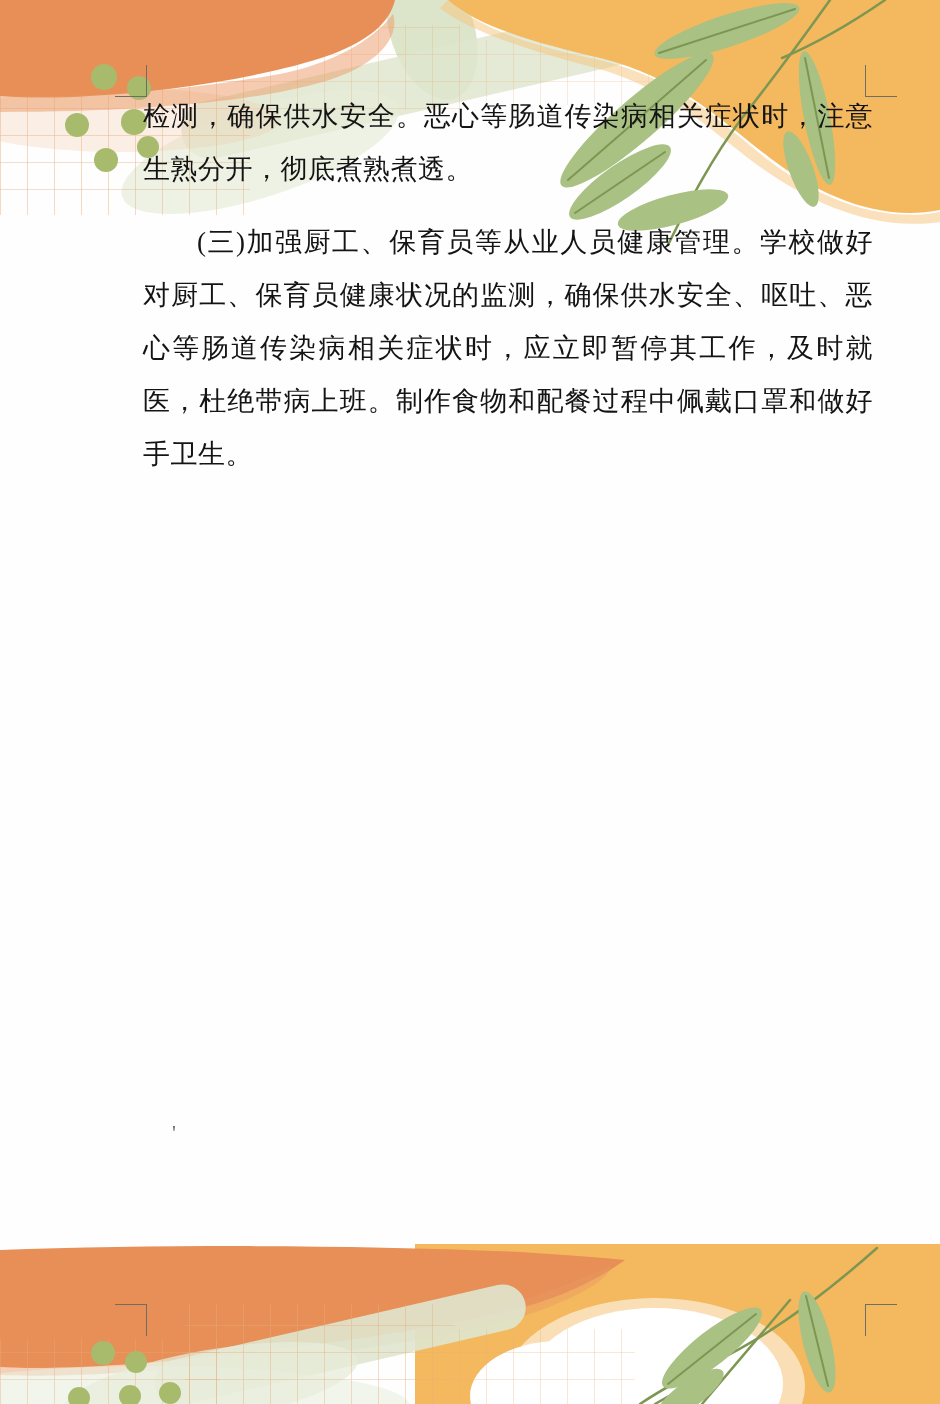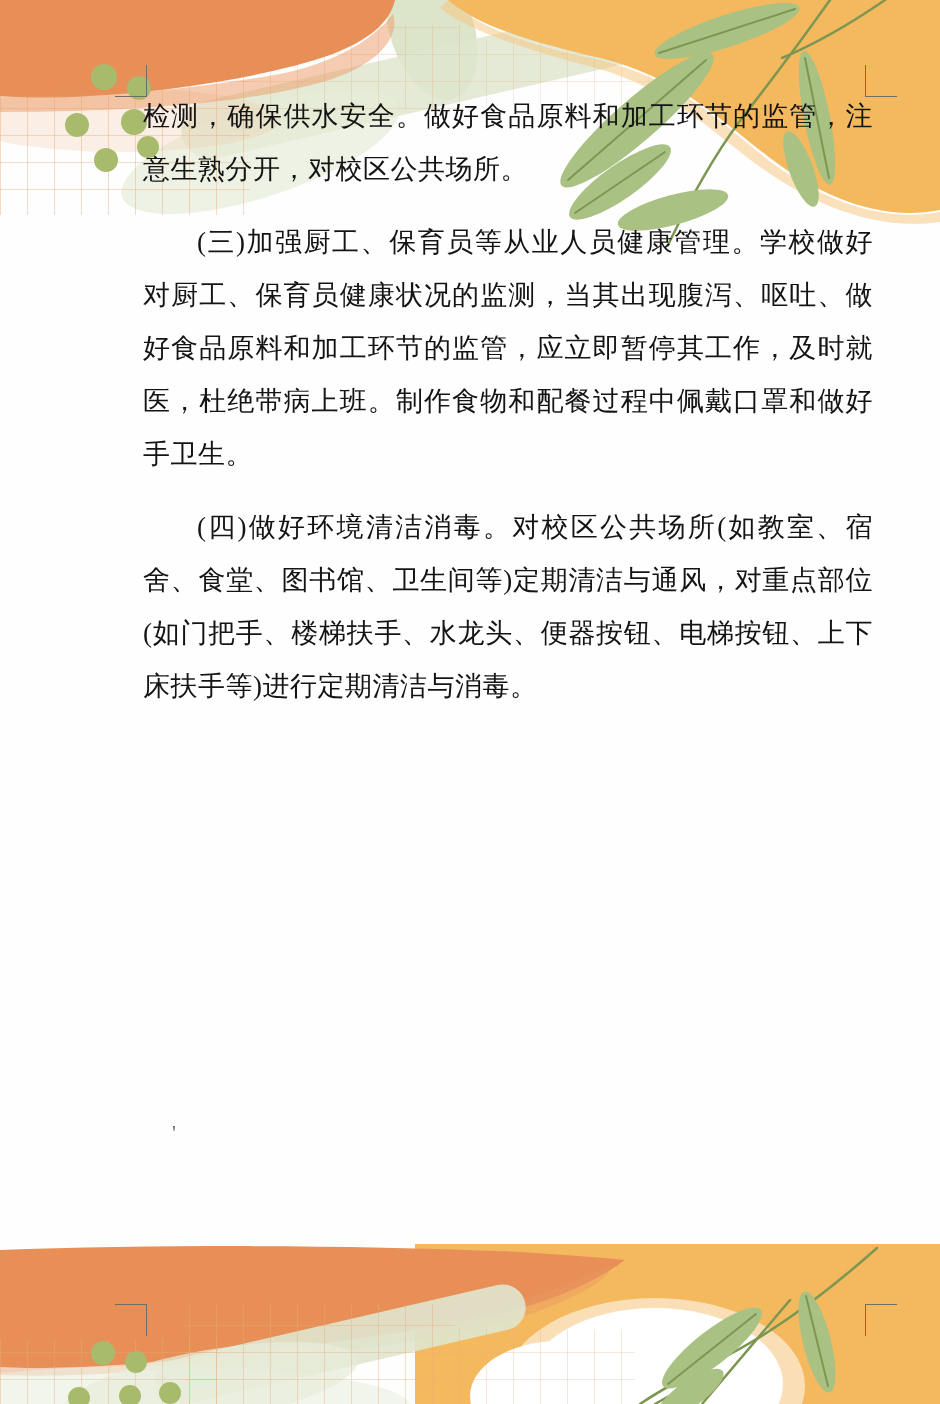--- a/index.html
+++ b/index.html
@@ -135,20 +135,19 @@
       <ellipse cx="620" cy="10" rx="40" ry="12" transform="rotate(-30 620 10)" fill="#a9c183" opacity="0"></ellipse>
     </g>
   </svg>
 
   <div class="crop-mark crop-tl"></div>
   <div class="crop-mark crop-tr"></div>
   <div class="crop-mark crop-bl"></div>
   <div class="crop-mark crop-br"></div>
 
   <div class="doc-text">
-    <p>检测，确保供水安全。做好食品原料和加工环节的监管，注意生熟分开，对校区公共场所。</p>
-    <p class="indent">(三)加强厨工、保育员等从业人员健康管理。学校做好对厨工、保育员健康状况的监测，当其出现腹泻、呕吐、做好食品原料和加工环节的监管，应立即暂停其工作，及时就医，杜绝带病上班。制作食物和配餐过程中佩戴口罩和做好手卫生。</p>
-    <p class="indent">(四)做好环境清洁消毒。对校区公共场所(如教室、宿舍、食堂、图书馆、卫生间等)定期清洁与通风，对重点部位(如门把手、楼梯扶手、水龙头、便器按钮、电梯按钮、上下床扶手等)进行定期清洁与消毒。</p>
+    <p>检测，确保供水安全。恶心等肠道传染病相关症状时，注意生熟分开，彻底煮熟煮透。</p>
+    <p class="indent">(三)加强厨工、保育员等从业人员健康管理。学校做好对厨工、保育员健康状况的监测，确保供水安全、呕吐、恶心等肠道传染病相关症状时，应立即暂停其工作，及时就医，杜绝带病上班。制作食物和配餐过程中佩戴口罩和做好手卫生。</p>
   </div>
 
   <span class="stray-mark">'</span>
 
 </div>
 
 </body></html>

